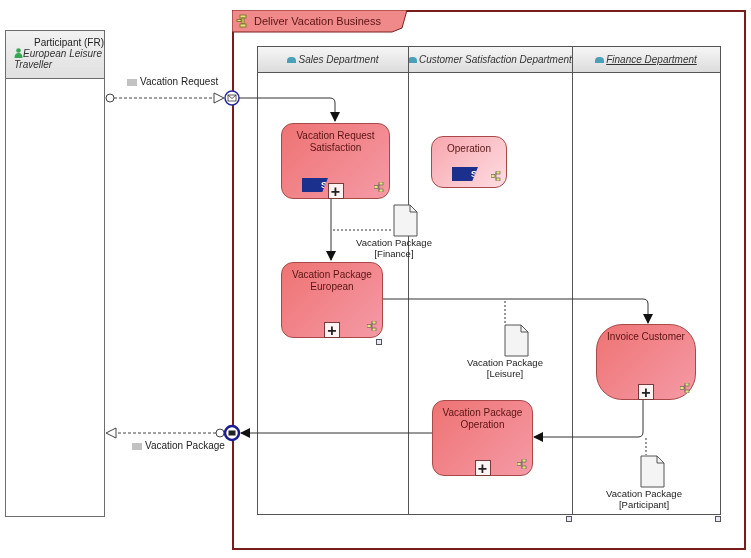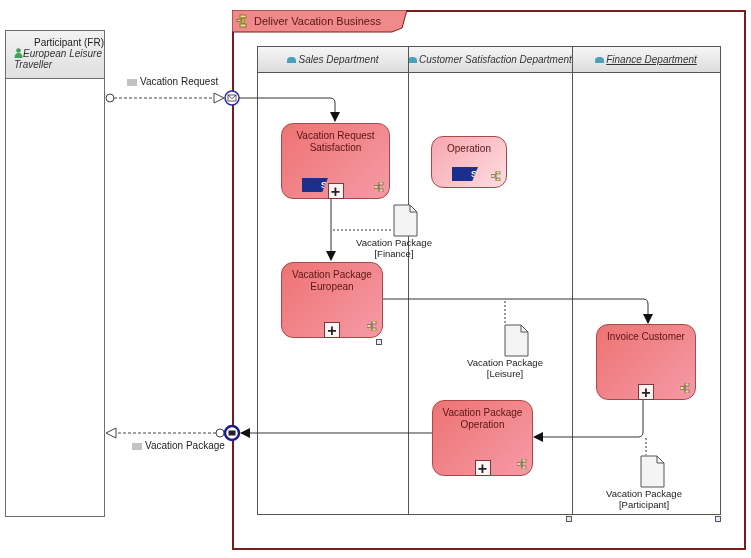--- a/index.html
+++ b/index.html
@@ -146,21 +146,21 @@
   <div class="expand">+</div>
   <svg class="hier" viewBox="0 0 10 10">
       <rect x="5" y="0" width="4" height="3" fill="#e8e27a" stroke="#555" stroke-width="0.6"></rect>
       <rect x="0" y="3.5" width="4" height="3" fill="#e8e27a" stroke="#555" stroke-width="0.6"></rect>
       <rect x="5" y="7" width="4" height="3" fill="#e8e27a" stroke="#555" stroke-width="0.6"></rect>
       <path d="M4 5 H5 M5 1.5 V8.5" stroke="#555" stroke-width="0.6"></path>
     </svg>
 </div>
 <div class="abs corner-mark" style="left:376px;top:339px;"></div>
 
-<div class="abs task" style="left:596px;top:324px;width:100px;height:76px;">
+<div class="abs task" style="left:596px;top:324px;width:100px;height:76px;border-radius:26px;">
   <div class="task-label">Invoice Customer</div>
   <div class="expand">+</div>
   <svg class="hier" viewBox="0 0 10 10">
       <rect x="5" y="0" width="4" height="3" fill="#e8e27a" stroke="#555" stroke-width="0.6"></rect>
       <rect x="0" y="3.5" width="4" height="3" fill="#e8e27a" stroke="#555" stroke-width="0.6"></rect>
       <rect x="5" y="7" width="4" height="3" fill="#e8e27a" stroke="#555" stroke-width="0.6"></rect>
       <path d="M4 5 H5 M5 1.5 V8.5" stroke="#555" stroke-width="0.6"></path>
     </svg>
 </div>
 

